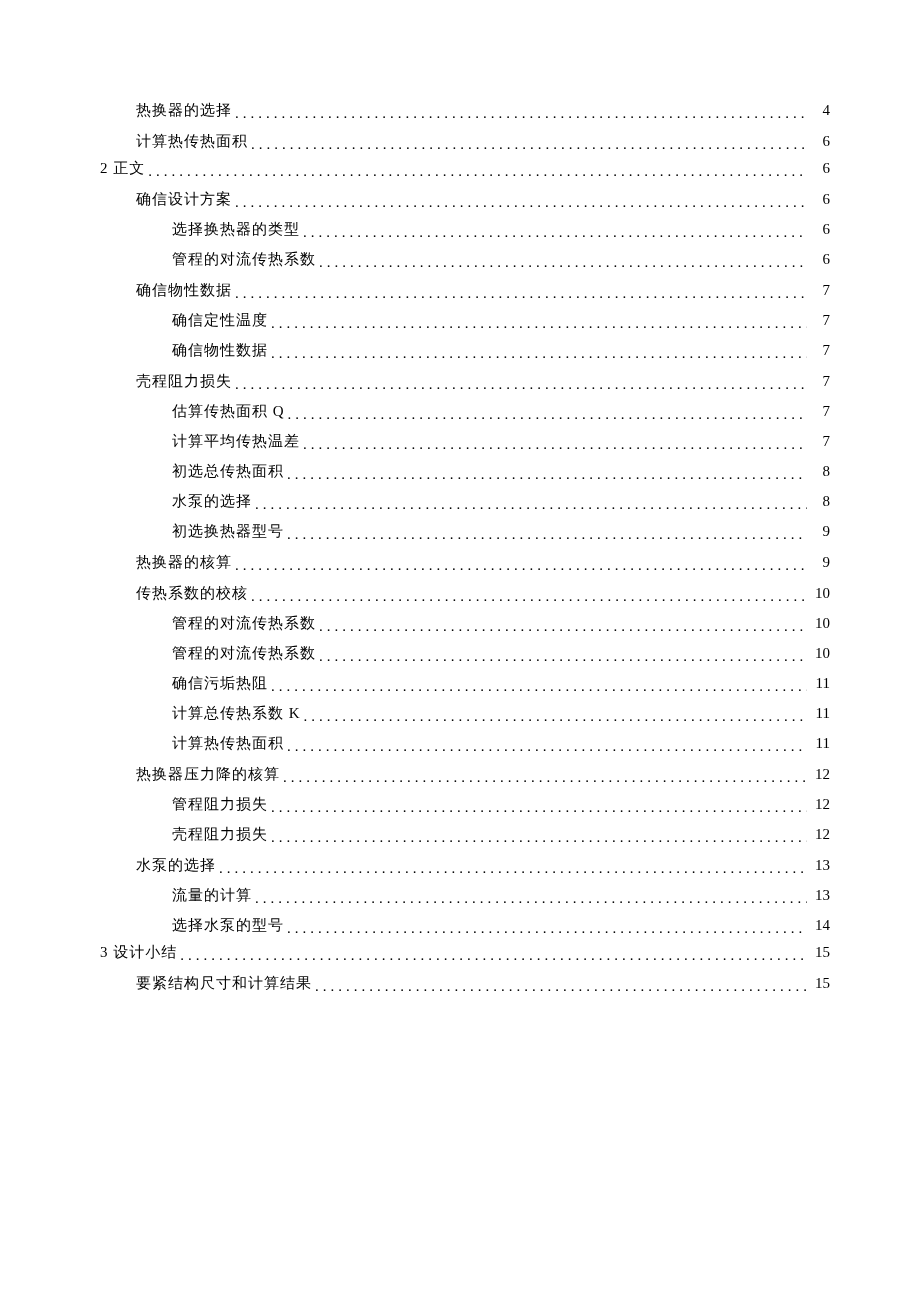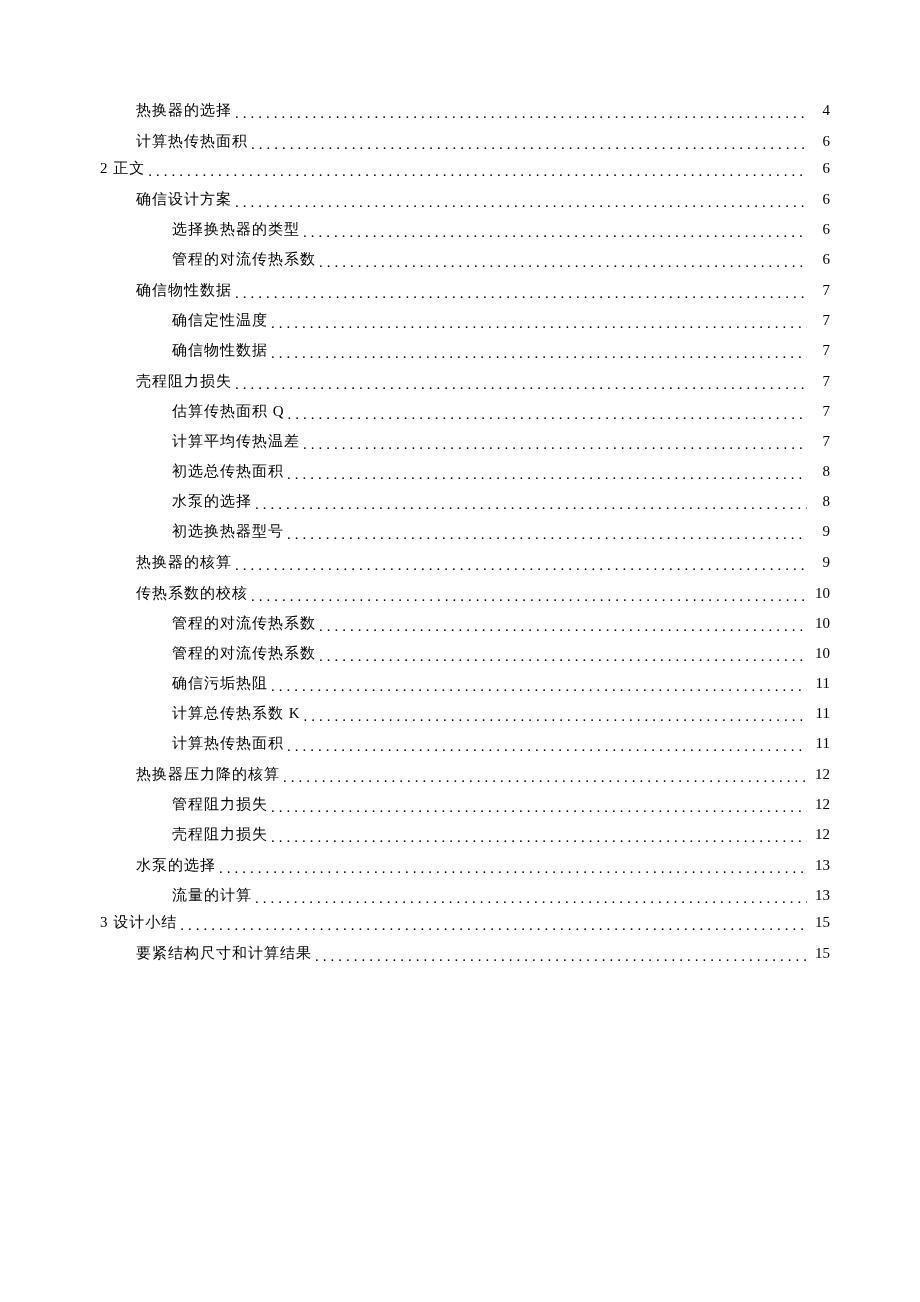--- a/index.html
+++ b/index.html
@@ -197,20 +197,25 @@
     <div class="toc-row toc-level-1">
       <span class="toc-label">水泵的选择</span>
       <span class="toc-dots"></span>
       <span class="toc-page">13</span>
     </div>
     <div class="toc-row toc-level-2">
       <span class="toc-label">流量的计算</span>
       <span class="toc-dots"></span>
       <span class="toc-page">13</span>
     </div>
+    <div class="toc-row toc-level-2">
+      <span class="toc-label">选择水泵的型号</span>
+      <span class="toc-dots"></span>
+      <span class="toc-page">14</span>
+    </div>
     <div class="toc-row toc-level-0">
       <span class="toc-label">3 设计小结</span>
       <span class="toc-dots"></span>
       <span class="toc-page">15</span>
     </div>
     <div class="toc-row toc-level-1">
       <span class="toc-label">要紧结构尺寸和计算结果</span>
       <span class="toc-dots"></span>
       <span class="toc-page">15</span>
     </div>

